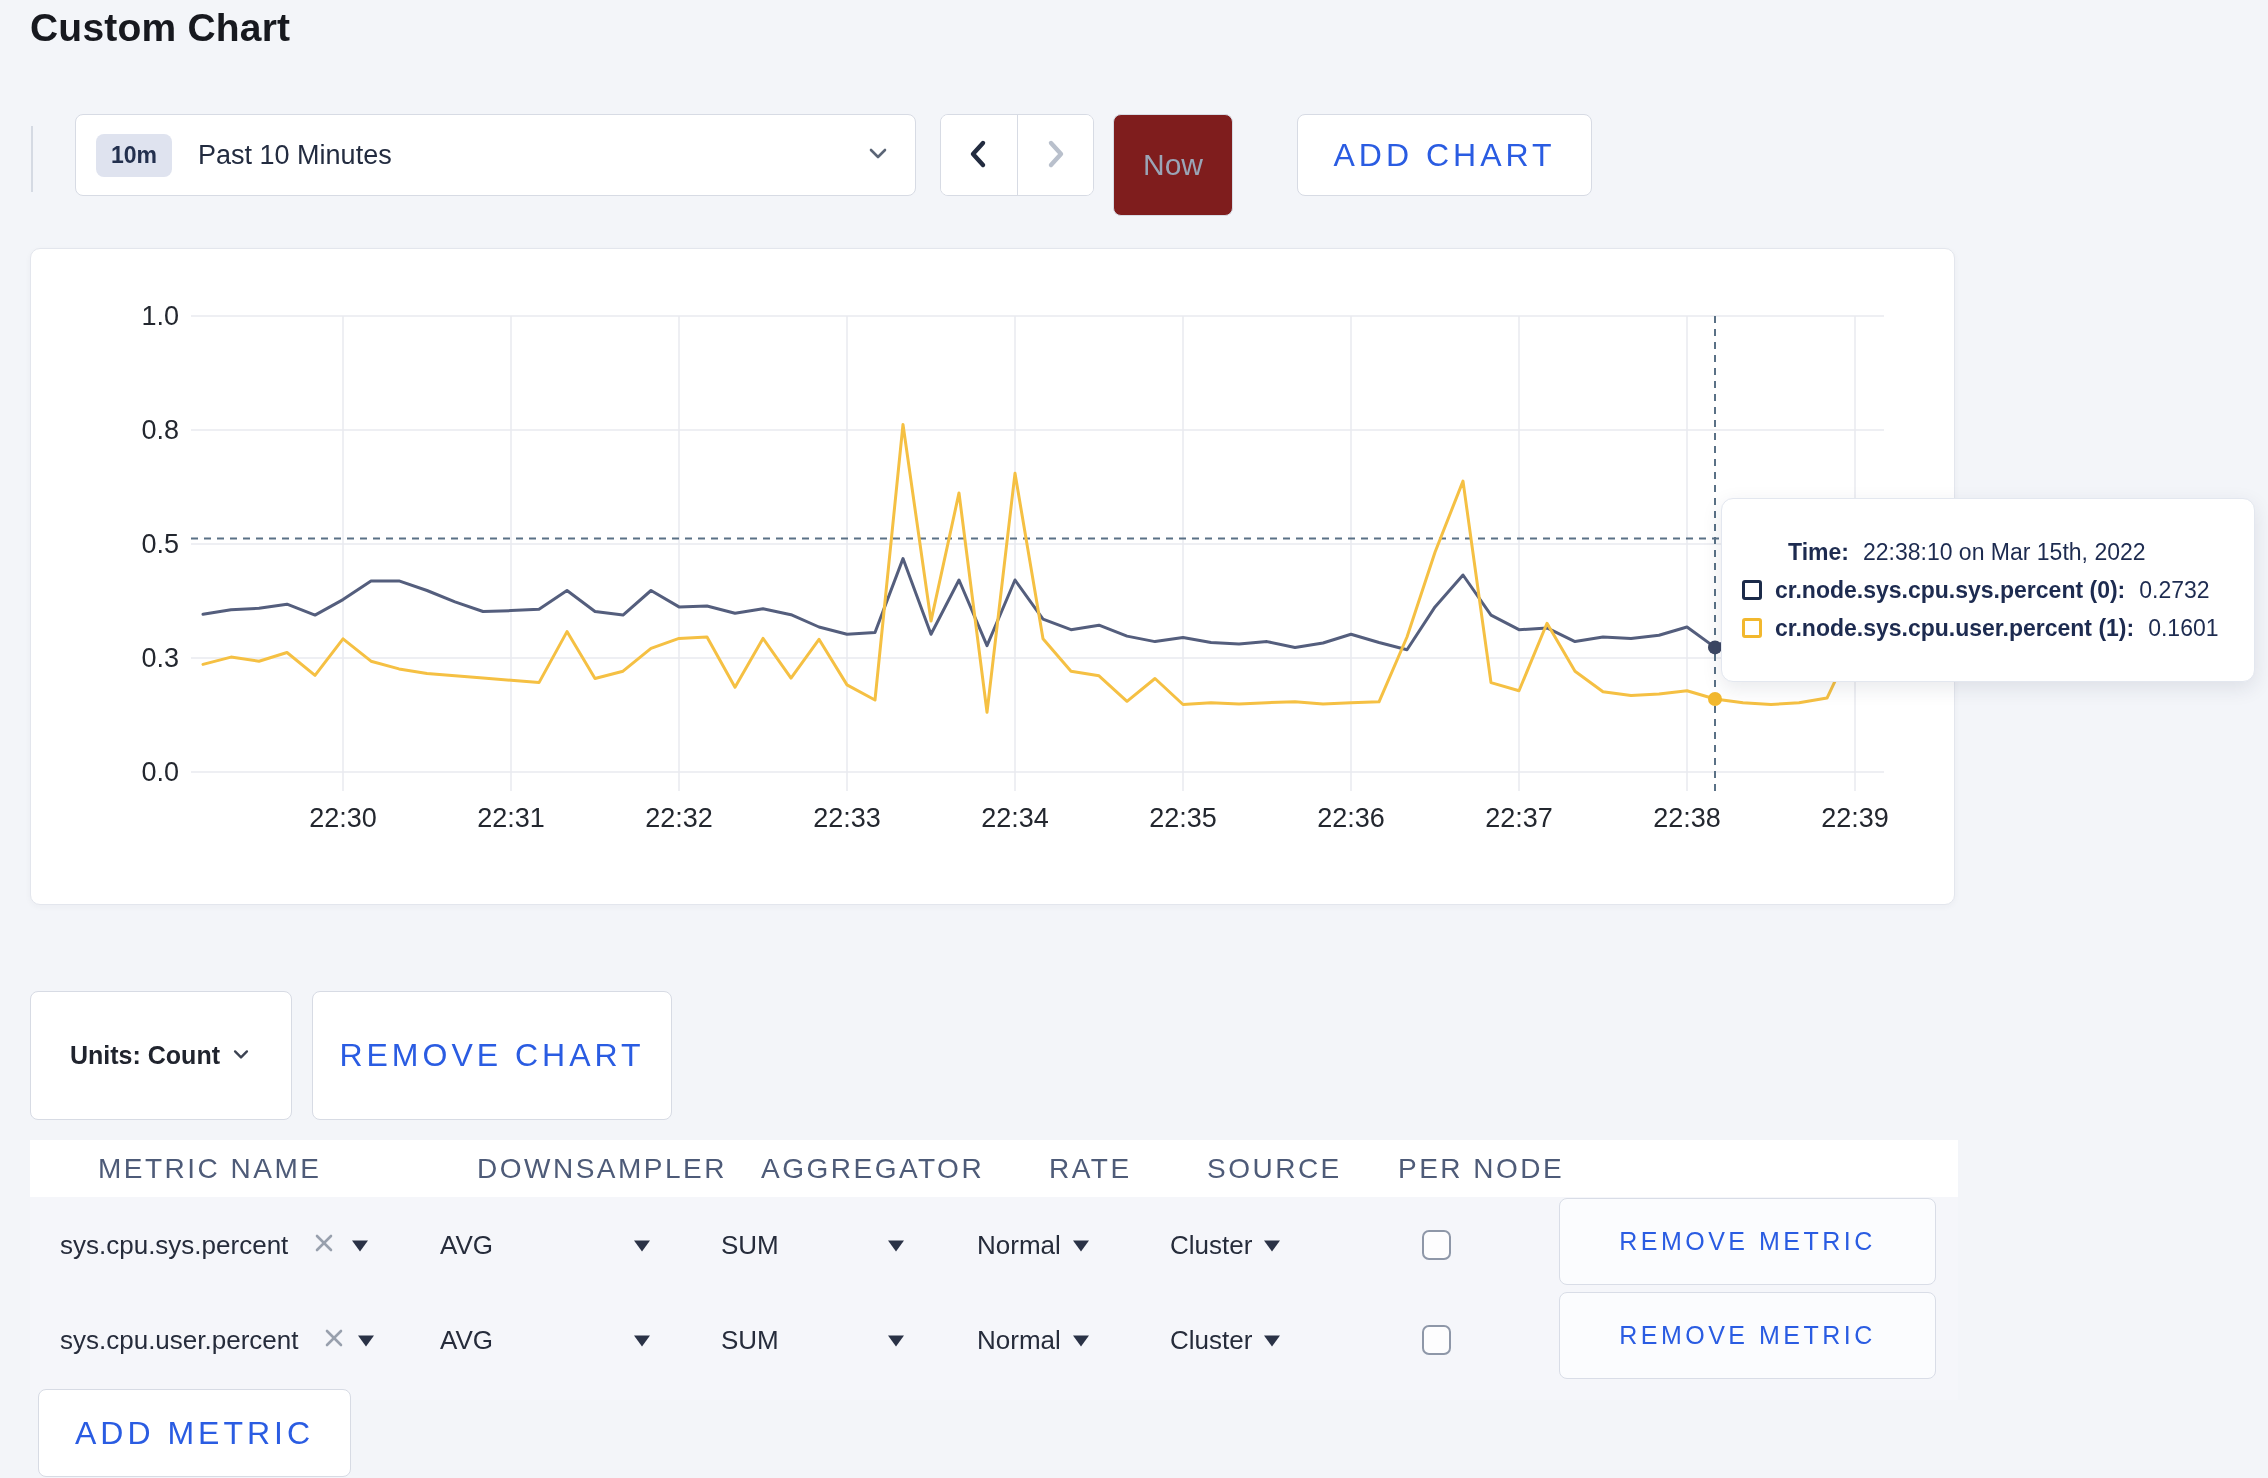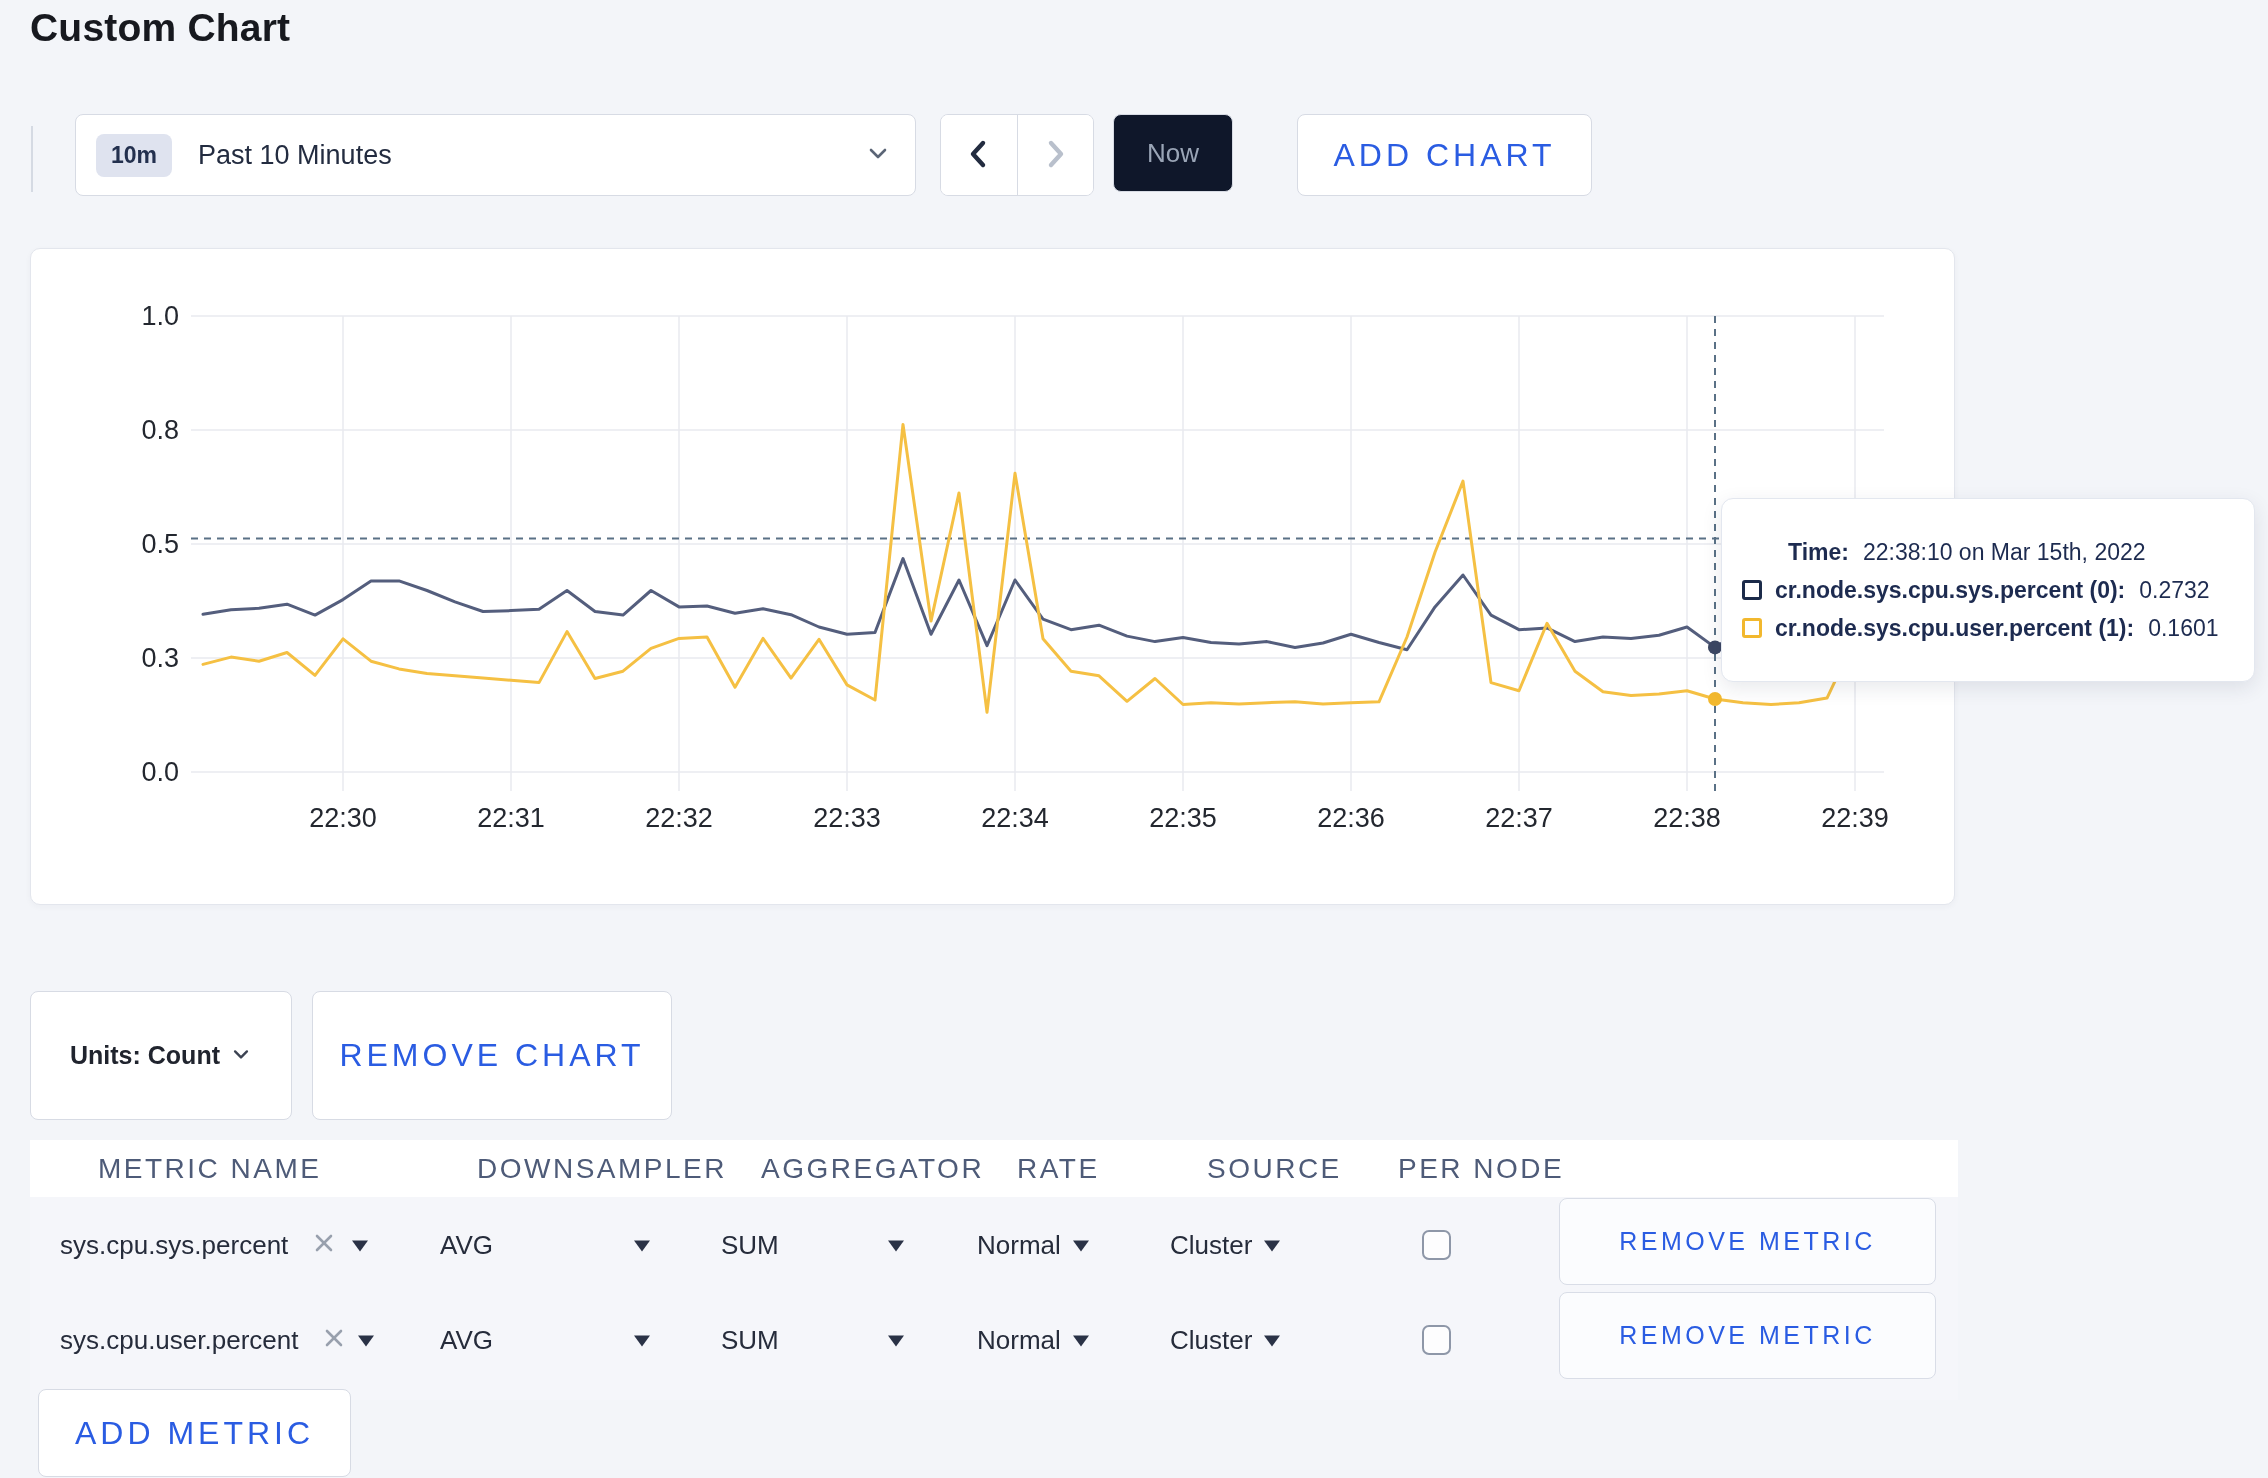--- a/index.html
+++ b/index.html
@@ -31,21 +31,21 @@
     background:#fff; border:1.5px solid #d7dbe4; border-radius:8px;
     display:flex; overflow:hidden;
   }
   .nav-btn { flex:1; display:flex; align-items:center; justify-content:center; cursor:pointer; background:#fff; border:none; }
   .nav-btn + .nav-btn { border-left:1.5px solid #d7dbe4; }
   .btn {
     position:absolute; display:flex; align-items:center; justify-content:center;
     background:#fff; border:1.5px solid #d7dbe4; border-radius:8px; cursor:pointer;
     font-family:"Liberation Sans", sans-serif;
   }
-  .btn-now { left:1113px; top:114px; width:120px; height:78px; font-size:26px; color:#9aa5b6; background:#0f172a; }
+  .btn-now { left:1113px; top:114px; width:120px; height:102px; font-size:30px; color:#9aa5b6; background:#7f1d1d; }
   .btn-blue { color:#2a5ce2; letter-spacing:4px; font-size:32px; }
   .btn-add-chart { left:1297px; top:114px; width:295px; height:82px; }
   
   .chart-card {
     position:absolute; left:30px; top:248px; width:1925px; height:657px;
     background:#fff; border:1.5px solid #e3e6ed; border-radius:10px;
     box-shadow:0 2px 6px rgba(40,50,80,0.04);
   }
   .chart-card svg { position:absolute; left:0; top:0; }
   
@@ -207,21 +207,21 @@
           <polyline points="6,10 13,17 20,10" fill="none" stroke="#3c4352" stroke-width="2.8" stroke-linecap="round" stroke-linejoin="round"></polyline>
         </svg>
     </span>
   </div>
   <button class="btn btn-blue btn-remove-chart">REMOVE CHART</button>
 
   <div class="mt-header">
     <span style="left:68px">METRIC NAME</span>
     <span style="left:447px">DOWNSAMPLER</span>
     <span style="left:731px">AGGREGATOR</span>
-    <span style="left:987px">RATE</span>
+    <span style="left:1019px">RATE</span>
     <span style="left:1177px">SOURCE</span>
     <span style="left:1368px">PER NODE</span>
   </div>
 
   <div class="mt-body">
 
     <div class="mt-row mt-row-1">
       <span class="cell" style="left:30px">sys.cpu.sys.percent</span>
       <span class="x-icon" style="left:282px">
         <svg width="24" height="24" viewBox="0 0 24 24">

